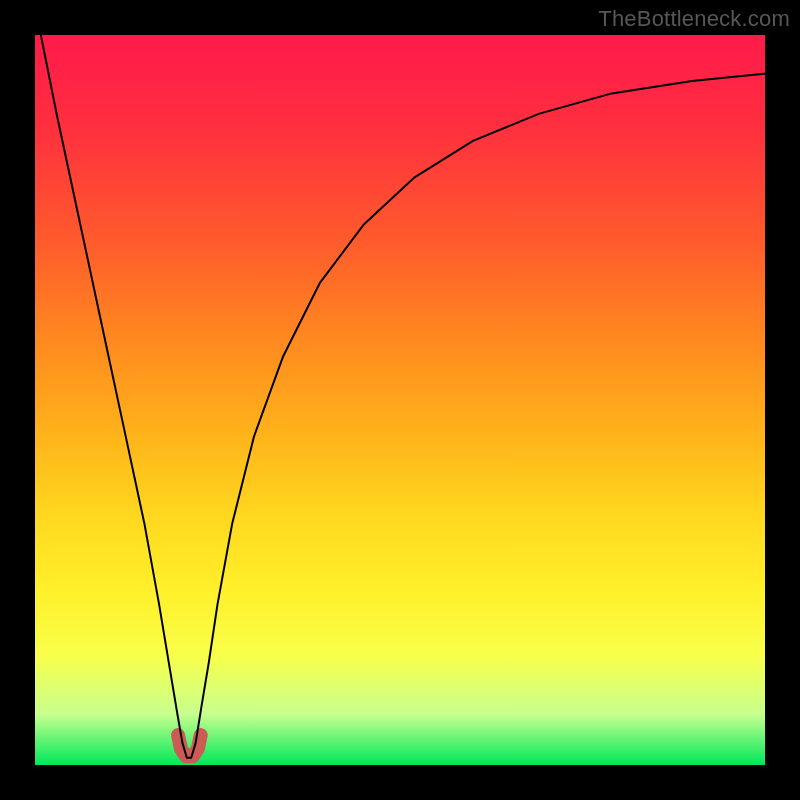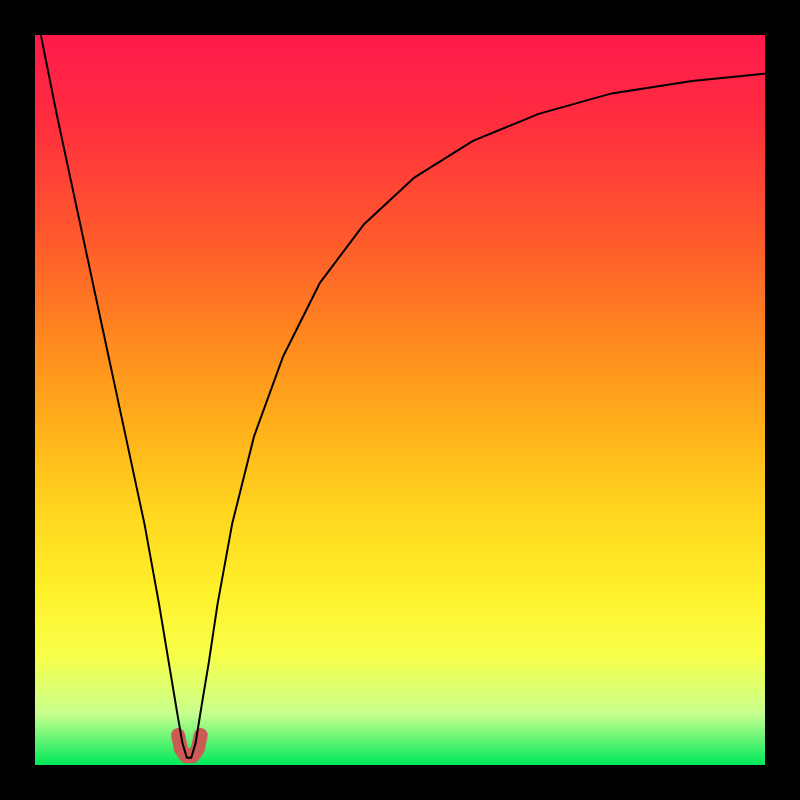--- a/index.html
+++ b/index.html
@@ -54,19 +54,20 @@
     top: 0;
     width: 730px;
     height: 730px;
     overflow: visible;
   }
 </style>
 </head>
 <body>
 
 <div class="frame">
+  <div class="watermark">TheBottleneck.com</div>
   <div class="plot">
     <svg class="curve" viewBox="0 0 730 730" preserveAspectRatio="none">
       <path id="trough-path" fill="none" stroke-linecap="round" stroke-linejoin="round" d="M143.08 700.07 L146.00 713.94 L151.11 721.24 L157.68 721.24 L162.79 713.94 L165.71 700.07" stroke="#cc5a55" stroke-width="14"></path>
       <path id="curve-path" fill="none" stroke-linejoin="round" d="M5.84 0.00 L21.90 80.30 L43.80 182.50 L65.70 284.70 L87.60 386.90 L109.50 489.10 L124.10 569.40 L135.05 635.10 L142.35 678.90 L147.46 708.10 L151.84 722.70 L156.22 722.70 L160.60 708.10 L166.44 671.60 L173.74 627.80 L182.50 569.40 L197.10 489.10 L219.00 401.50 L248.20 321.20 L284.70 248.20 L328.50 189.80 L379.60 142.35 L438.00 105.85 L503.70 78.84 L576.70 58.40 L657.00 45.99 L730.00 38.69" stroke="#000000" stroke-width="2"></path>
     </svg>
   </div>
 </div>
 
 </body></html>

